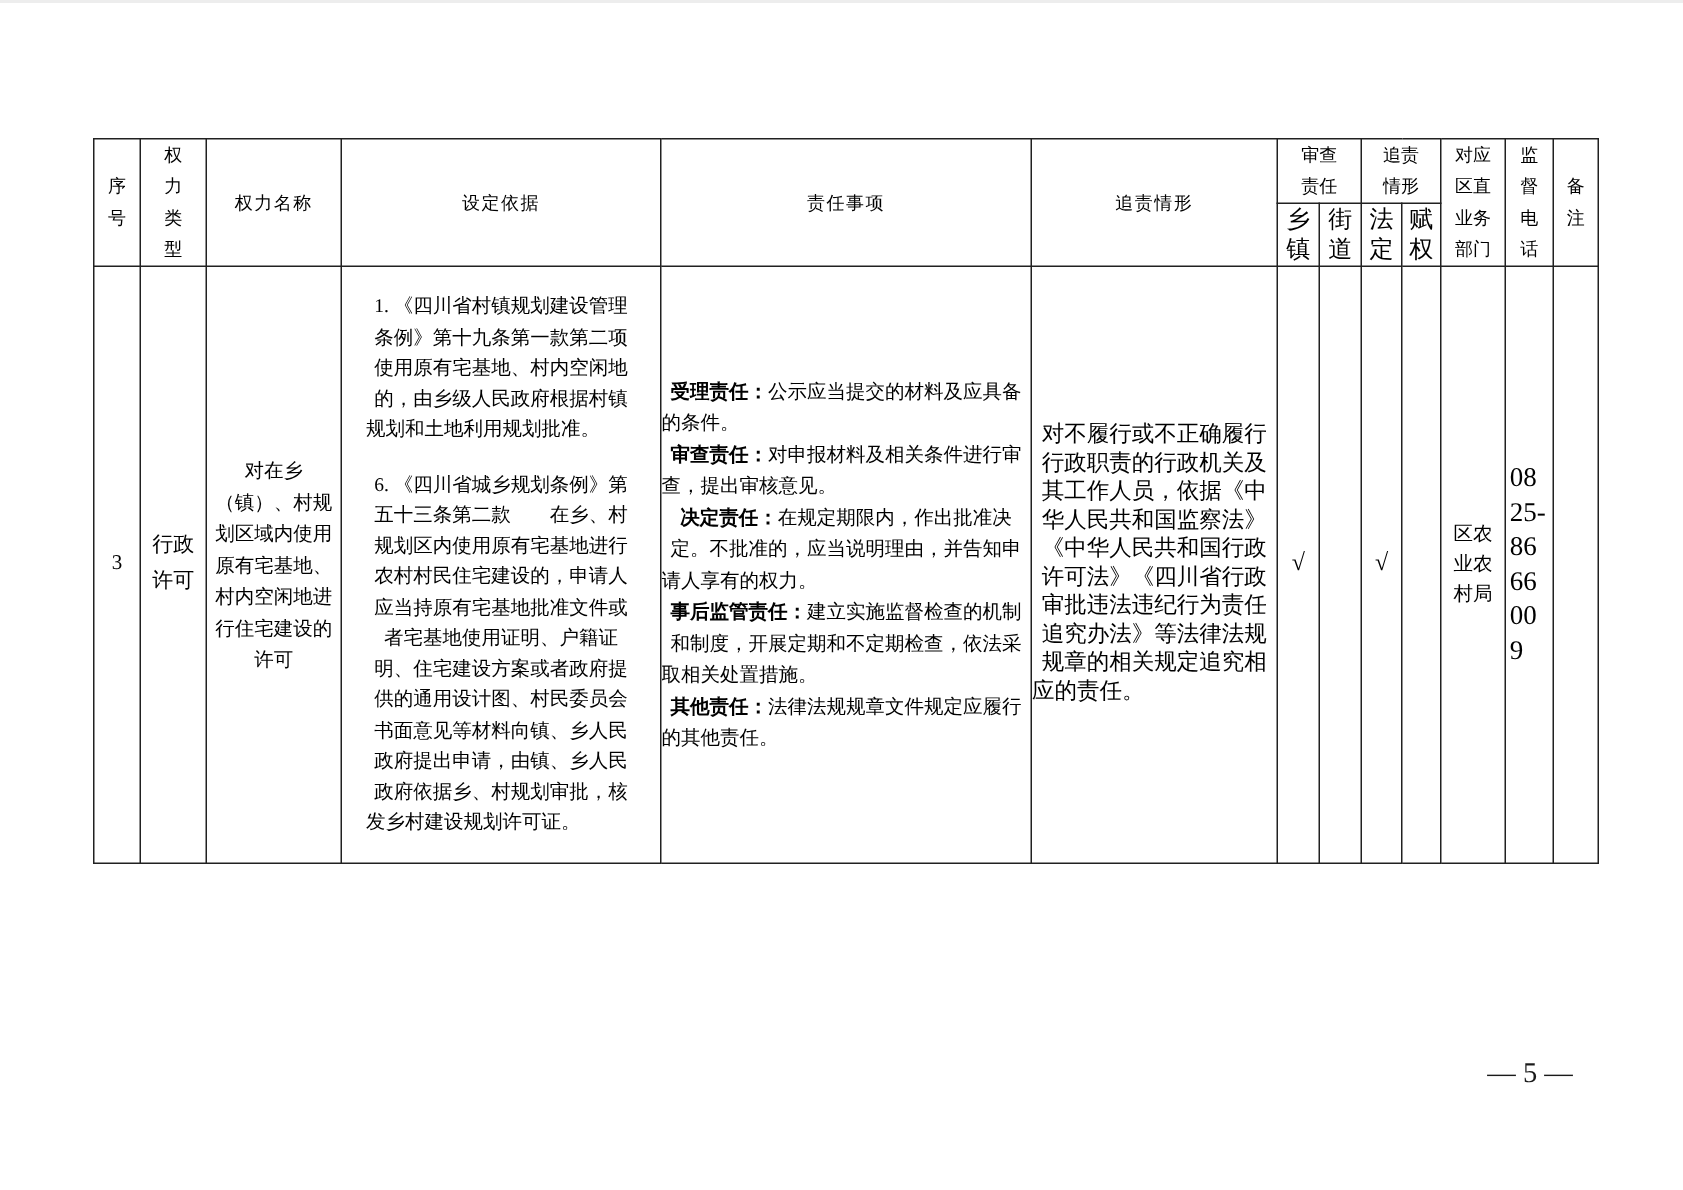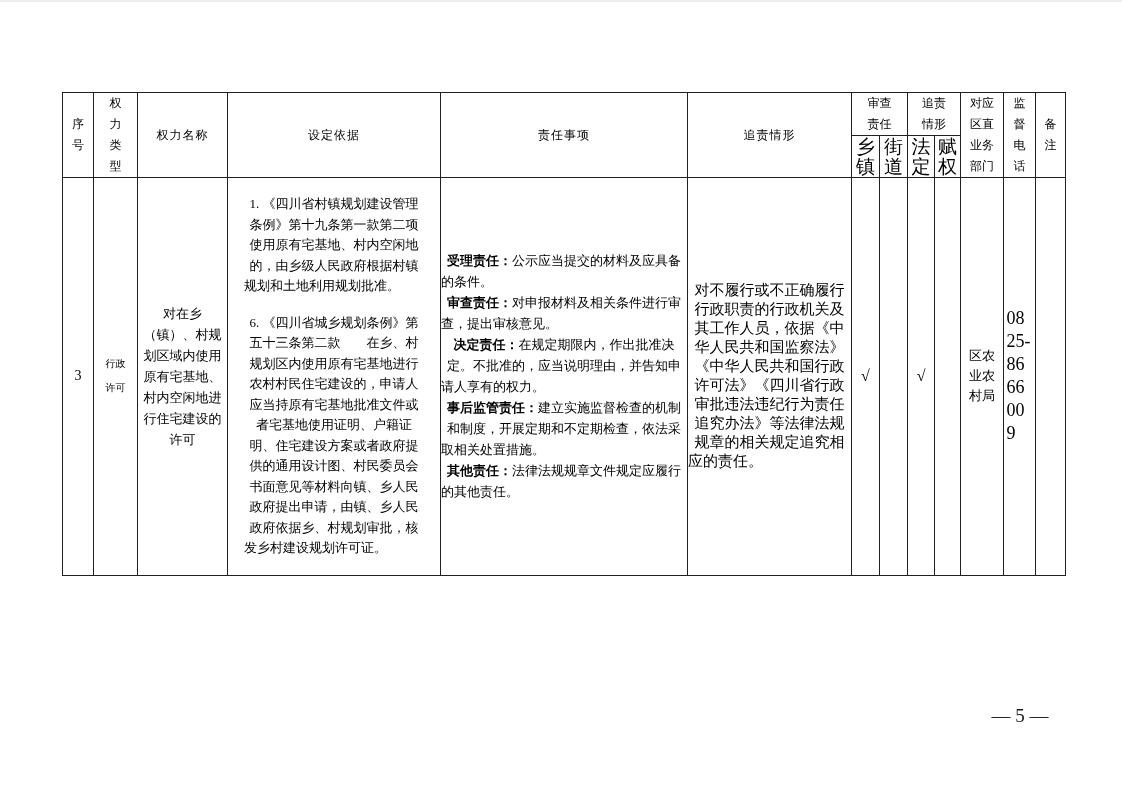--- a/index.html
+++ b/index.html
@@ -31,29 +31,29 @@
   .hd{
     font-family:"Liberation Sans", sans-serif;
     font-weight:600;
     font-size:12px;
     line-height:21px;
     letter-spacing:1px;
   }
   .hd-sub{
     font-family:"Liberation Sans", sans-serif;
     font-weight:600;
-    font-size:19px;
+    font-size:16px;
     line-height:20px;
   }
   
   .w1{display:inline-block;width:1.15em;word-break:break-all;letter-spacing:0;}
   .w2{display:inline-block;width:2.15em;word-break:break-all;letter-spacing:0;}
   
   .cell-serial{font-size:14px;}
-  .cell-type{font-size:10px;line-height:24px;}
+  .cell-type{font-size:14px;line-height:24px;}
   .cell-name{
     font-size:13px;line-height:21px;
     text-align:left;padding:0 7px;
   }
   .cell-basis{
     font-size:13px;line-height:20.5px;
     text-align:justify;text-align-last:left;
     vertical-align:top;
     padding:7px 7px 4px 7px;
   }

